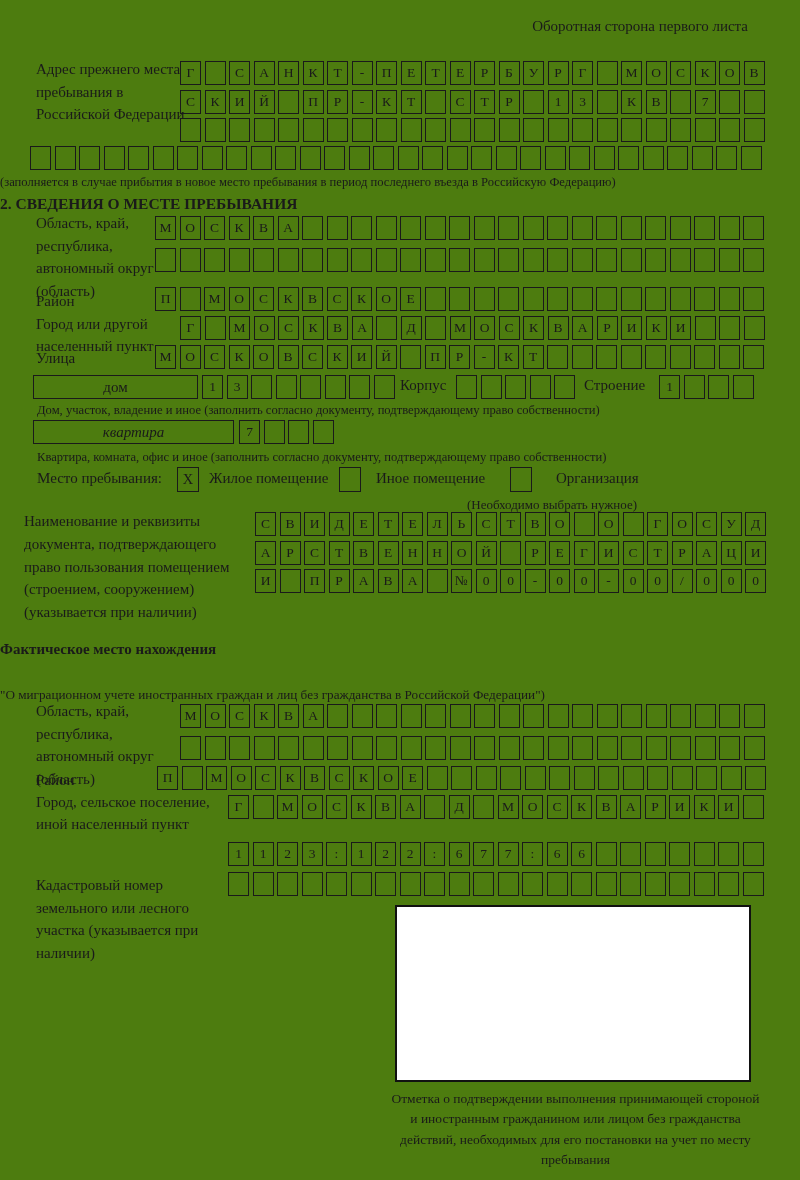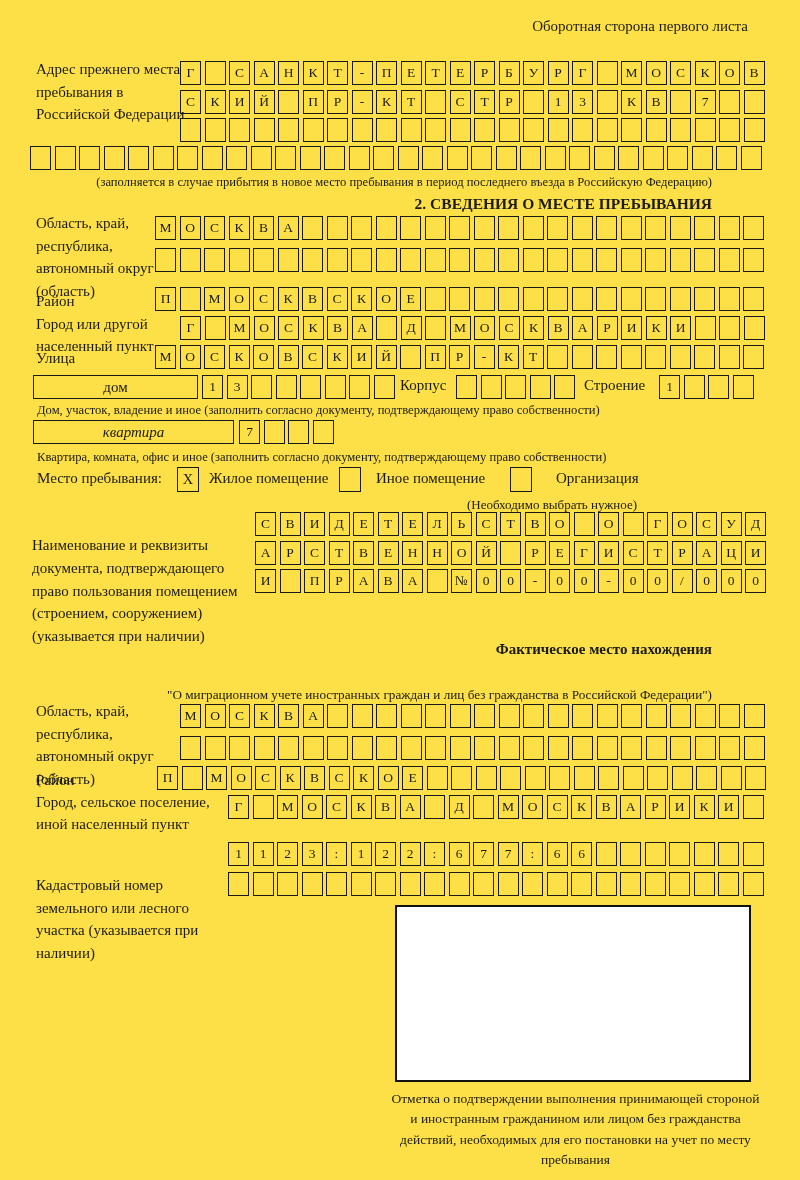--- a/index.html
+++ b/index.html
@@ -1,25 +1,25 @@
 <!DOCTYPE html>
 <html><head>
 <meta charset="utf-8">
 <style>
   html,body{margin:0;padding:0;background:#ffffff;}
-  .page{position:relative;width:800px;height:1180px;background:#fde047;
+  .page{position:relative;width:800px;height:1180px;background:#4d7c0f;
         font-family:"Liberation Serif","DejaVu Serif",serif;color:#1a1a1a;overflow:hidden;}
   .abs{position:absolute;}
   .grid{position:absolute;display:flex;gap:3.5px;}
   .cell{box-sizing:border-box;width:21px;height:24px;border:1.6px solid #1a1a1a;
         display:flex;align-items:center;justify-content:center;font-size:13.5px;line-height:1;
         font-family:"Liberation Serif","DejaVu Serif",serif;}
   .label{position:absolute;font-size:15px;line-height:1.5;}
   .caption{position:absolute;font-size:12.6px;line-height:1.35;}
-  .center{left:0;width:676px;text-align:right;padding-left:36px;}
+  .center{left:0;width:676px;text-align:left;}
   .heading{position:absolute;font-weight:bold;font-size:15.5px;}
   .widebox{position:absolute;box-sizing:border-box;border:1.7px solid #1a1a1a;height:24px;
            display:flex;align-items:center;justify-content:center;font-size:15px;}
   .checkbox{position:absolute;box-sizing:border-box;width:22px;height:25px;border:1.6px solid #1a1a1a;
             display:flex;align-items:center;justify-content:center;font-size:14.5px;}
   .markbox{position:absolute;box-sizing:border-box;border:2px solid #111111;background:#ffffff;}
 </style>
 </head>
 <body>
 
@@ -323,21 +323,21 @@
 
   <div class="abs" style="left:37px;top:470px;font-size:15px;">Место пребывания:</div>
   <div class="checkbox" style="left:177px;top:467px;">X</div>
   <div class="abs" style="left:209px;top:470px;font-size:15px;">Жилое помещение</div>
   <div class="checkbox" style="left:339px;top:467px;"></div>
   <div class="abs" style="left:376px;top:470px;font-size:15px;">Иное помещение</div>
   <div class="checkbox" style="left:510px;top:467px;"></div>
   <div class="abs" style="left:556px;top:470px;font-size:15px;">Организация</div>
   <div class="caption" style="left:37px;top:496px;width:600px;text-align:right;font-size:13px;">(Необходимо выбрать нужное)</div>
 
-  <div class="label" style="left:32px;top:510px;width:222px;line-height:1.52;margin-top:24px;">Наименование и реквизиты документа, подтверждающего право пользования помещением (строением, сооружением) (указывается при наличии)</div>
+  <div class="label" style="left:24px;top:510px;width:222px;line-height:1.52;">Наименование и реквизиты документа, подтверждающего право пользования помещением (строением, сооружением) (указывается при наличии)</div>
   <div class="grid" style="left:255px;top:512px;">
       <span class="cell">С</span>
       <span class="cell">В</span>
       <span class="cell">И</span>
       <span class="cell">Д</span>
       <span class="cell">Е</span>
       <span class="cell">Т</span>
       <span class="cell">Е</span>
       <span class="cell">Л</span>
       <span class="cell">Ь</span>

